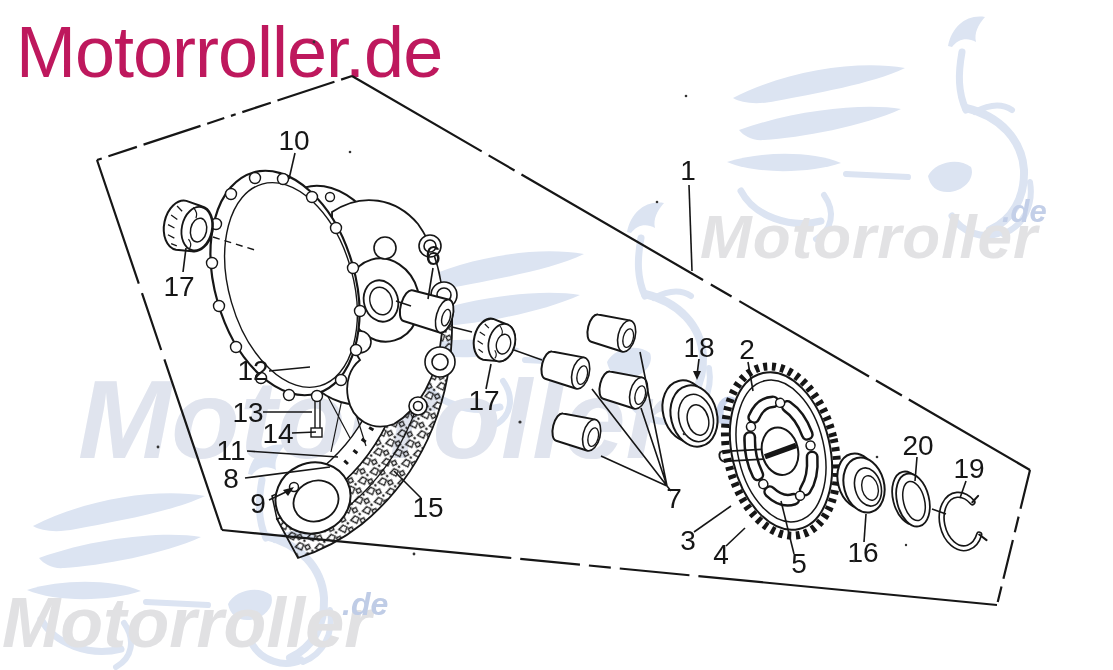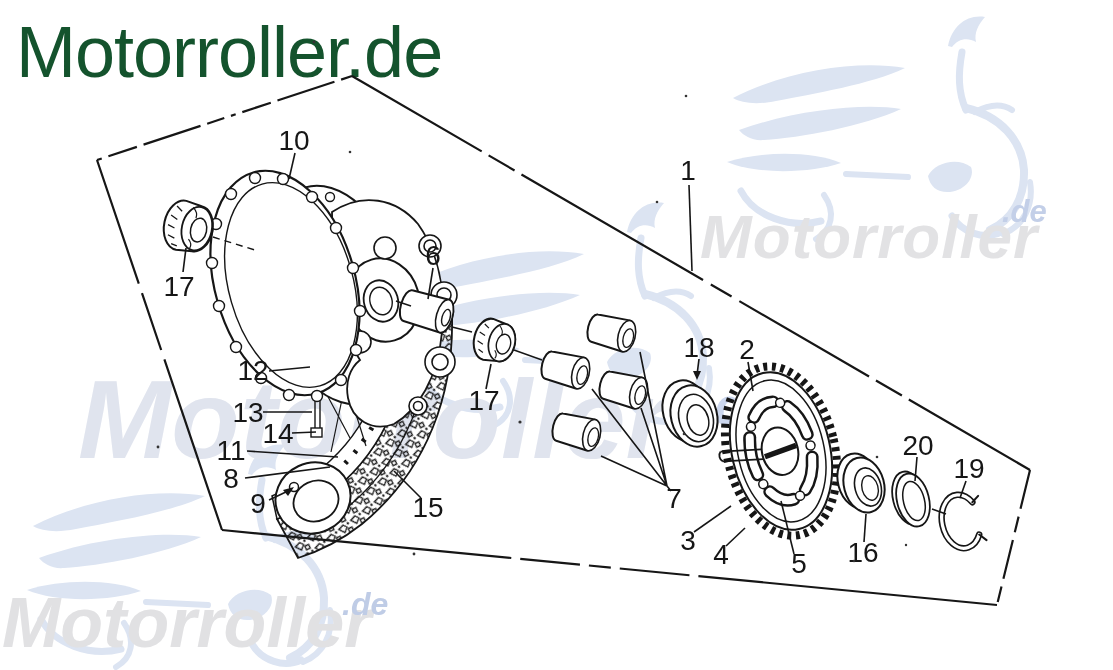--- a/index.html
+++ b/index.html
@@ -37,21 +37,21 @@
         <path d="M1030,182 C1034,206 1023,226 1003,234" stroke-width="6"></path>
         <path d="M928,176 C935,162 958,157 971,167 C975,177 966,190 950,192 C938,193 930,187 928,176 Z" fill="#dce4f2" stroke="none"></path>
         <path d="M975,112 C990,104 1003,104 1012,110" stroke-width="6"></path>
       </g>
     </defs>
     <use href="#scooter"></use>
     <use href="#scooter" transform="translate(-321,186)"></use>
     <use href="#scooter" transform="translate(-700,428)"></use>
   </svg>
 
-  <div class="wm wm-top" style="color:#14532d">Motorroller.de</div>
+  <div class="wm wm-top" style="color:#be185d">Motorroller.de</div>
   <div class="wm wm-center-text" style="color:#e0e4ee">Motorroller</div>
   <div class="wm wm-center-de" style="color:#ccd7ee">.de</div>
   <div class="wm wm-mid-text" style="color:#e2e2e4">Motorroller</div>
   <div class="wm wm-mid-de" style="color:#c3cfe8">.de</div>
   <div class="wm wm-bot-text" style="color:#e1e1e3">Motorroller</div>
   <div class="wm wm-bot-de" style="color:#bfcce6">.de</div>
 
   <svg width="1113" height="670" viewBox="0 0 1113 670">
     <defs>
       <pattern id="tread" width="15" height="13" patternUnits="userSpaceOnUse" patternTransform="rotate(-38)">

